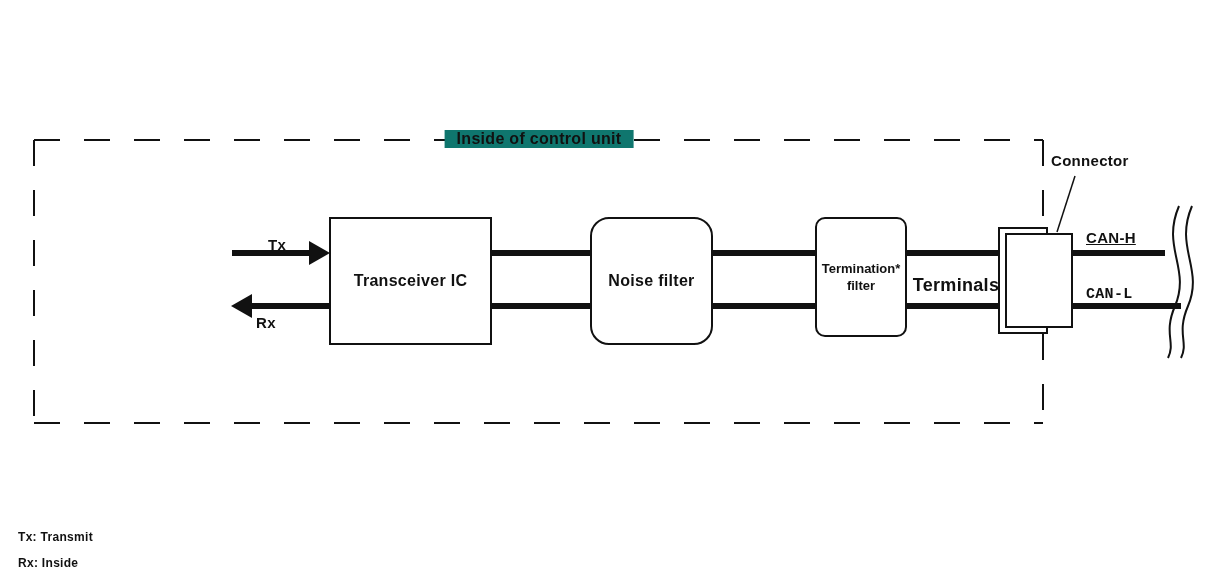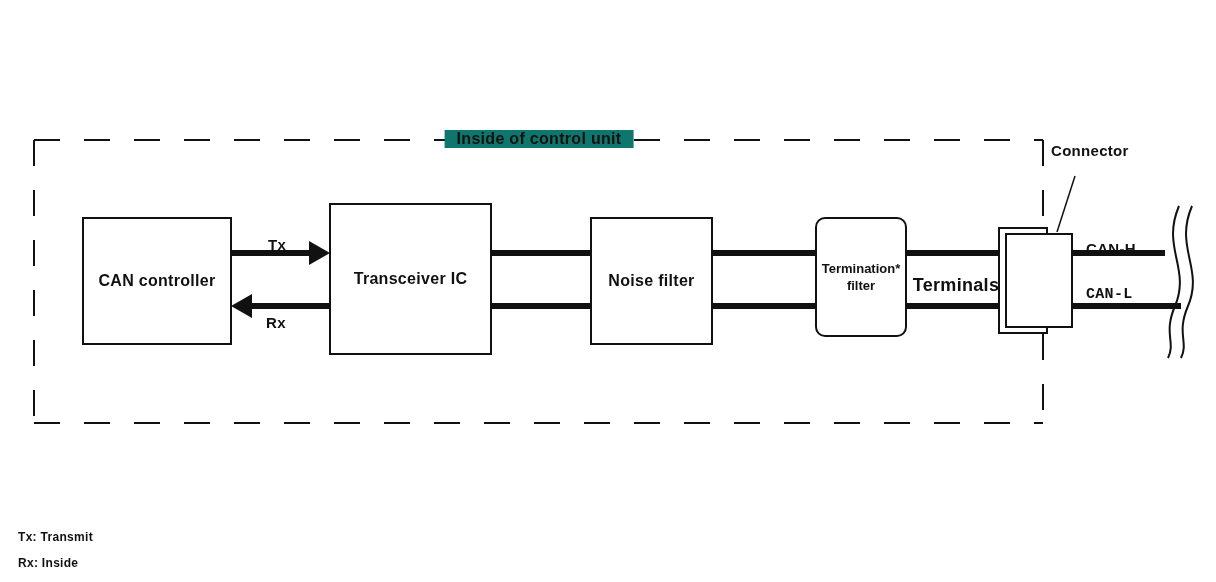--- a/index.html
+++ b/index.html
@@ -39,61 +39,58 @@
       <line x1="1043" y1="140" x2="1043" y2="228" stroke-dasharray="26 24"></line>
       <line x1="1043" y1="334" x2="1043" y2="423" stroke-dasharray="26 24"></line>
       <line x1="1075" y1="176" x2="1057" y2="232" stroke-width="1.5"></line>
       <path d="M 1179,206 C 1161,248 1191,268 1175,306 C 1163,334 1176,342 1168,358"></path>
       <path d="M 1192,206 C 1174,248 1204,268 1188,306 C 1176,334 1189,342 1181,358"></path>
     </g>
   </svg>
 
   <div class="lbl bg boundary-label">Inside of control unit</div>
 
-  <div class="block" style="left:82px;top:217px;width:150px;height:128px;">
-    <span>CAN controller</span>
-  </div>
-  <div class="block" style="left:329px;top:203px;width:163px;height:152px;">
+  <div class="block" style="left:329px;top:217px;width:163px;height:128px;">
     <span>Transceiver IC</span>
   </div>
-  <div class="block" style="left:590px;top:217px;width:123px;height:128px;">
+  <div class="block" style="left:590px;top:217px;width:123px;height:128px;border-radius:19px;">
     <span>Noise filter</span>
   </div>
   <div class="block small" style="left:815px;top:217px;width:92px;height:120px;border-radius:10px;">
     <span>
       <span>Termination*</span><br>
       <span>filter</span>
     </span>
   </div>
 
   <div class="hline" style="left:232px;top:250px;width:80px;"></div>
   <div class="arrowhead right" style="left:309px;top:241px;"></div>
   <div class="lbl" style="left:268px;top:236px;">Tx</div>
 
   <div class="hline" style="left:250px;top:303px;width:79px;"></div>
   <div class="arrowhead left" style="left:231px;top:294px;"></div>
-  <div class="lbl" style="left:266px;top:314px;text-align:right;">Rx</div>
+  <div class="lbl" style="left:256px;top:314px;text-align:right;">Rx</div>
 
   <div class="hline" style="left:492px;top:250px;width:98px;"></div>
   <div class="hline" style="left:492px;top:303px;width:98px;"></div>
 
   <div class="hline" style="left:713px;top:250px;width:102px;"></div>
   <div class="hline" style="left:713px;top:303px;width:102px;"></div>
 
   <div class="hline" style="left:907px;top:250px;width:93px;"></div>
   <div class="hline" style="left:907px;top:303px;width:93px;"></div>
   <div class="lbl" style="left:956px;top:275px;transform:translateX(-50%);font-size:18px;">Terminals</div>
 
   <div class="conn-rect conn-back"></div>
   <div class="conn-rect conn-front"></div>
-  <div class="lbl" style="left:1051px;top:142px;">Connector</div>
+  <div class="lbl" style="left:1051px;top:152px;">Connector</div>
 
   <div class="hline" style="left:1070px;top:250px;width:95px;"></div>
   <div class="hline" style="left:1070px;top:303px;width:111px;"></div>
-  <div class="lbl" style="left:1086px;top:240px;text-decoration:underline;">CAN-H</div>
+  <div class="lbl" style="left:1086px;top:229px;text-decoration:underline;">CAN-H</div>
   <div class="lbl" style="left:1086px;top:286px;font-family:Liberation Mono, monospace;">CAN-L</div>
 
   <div class="legend">
     <div>Tx: Transmit</div>
     <div>Rx: Inside</div>
   </div>
 
 </div>
 
 </body></html>

